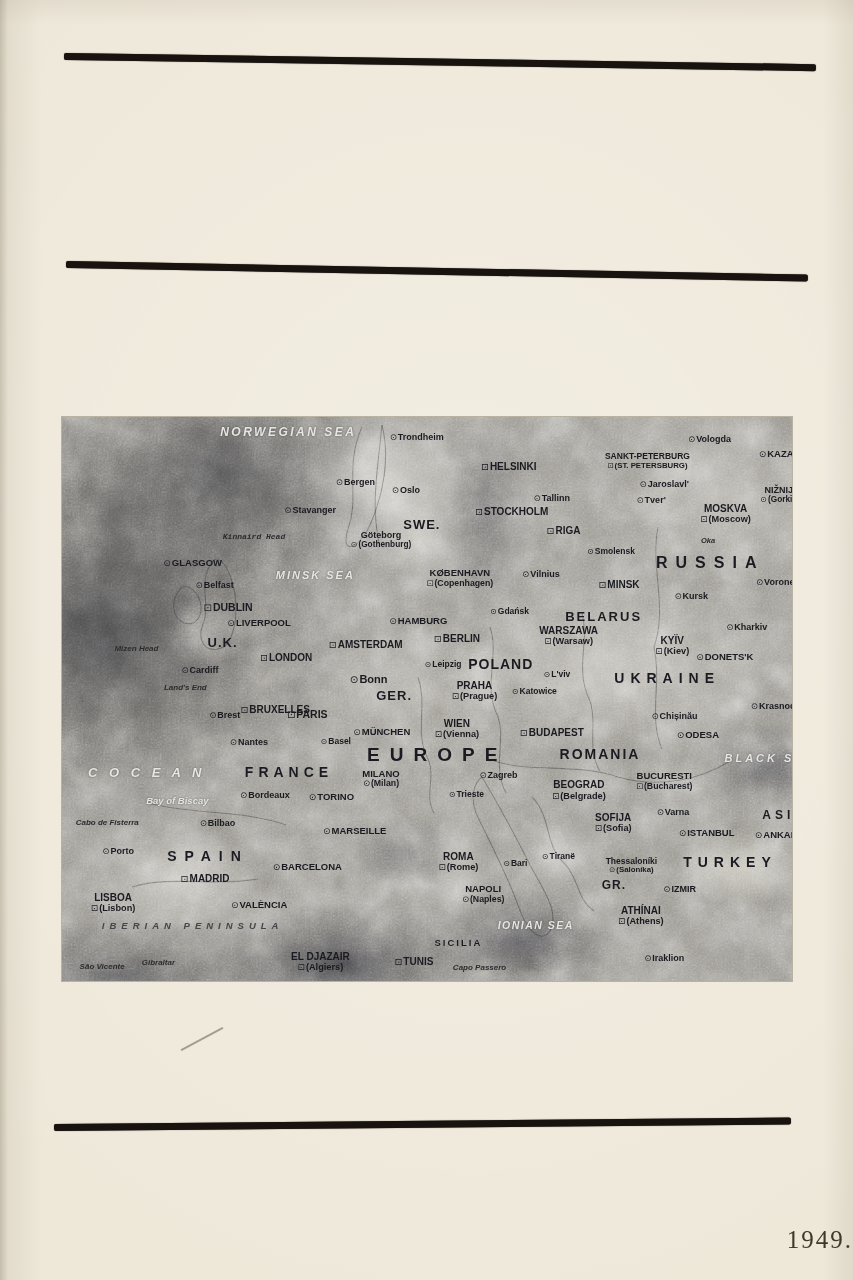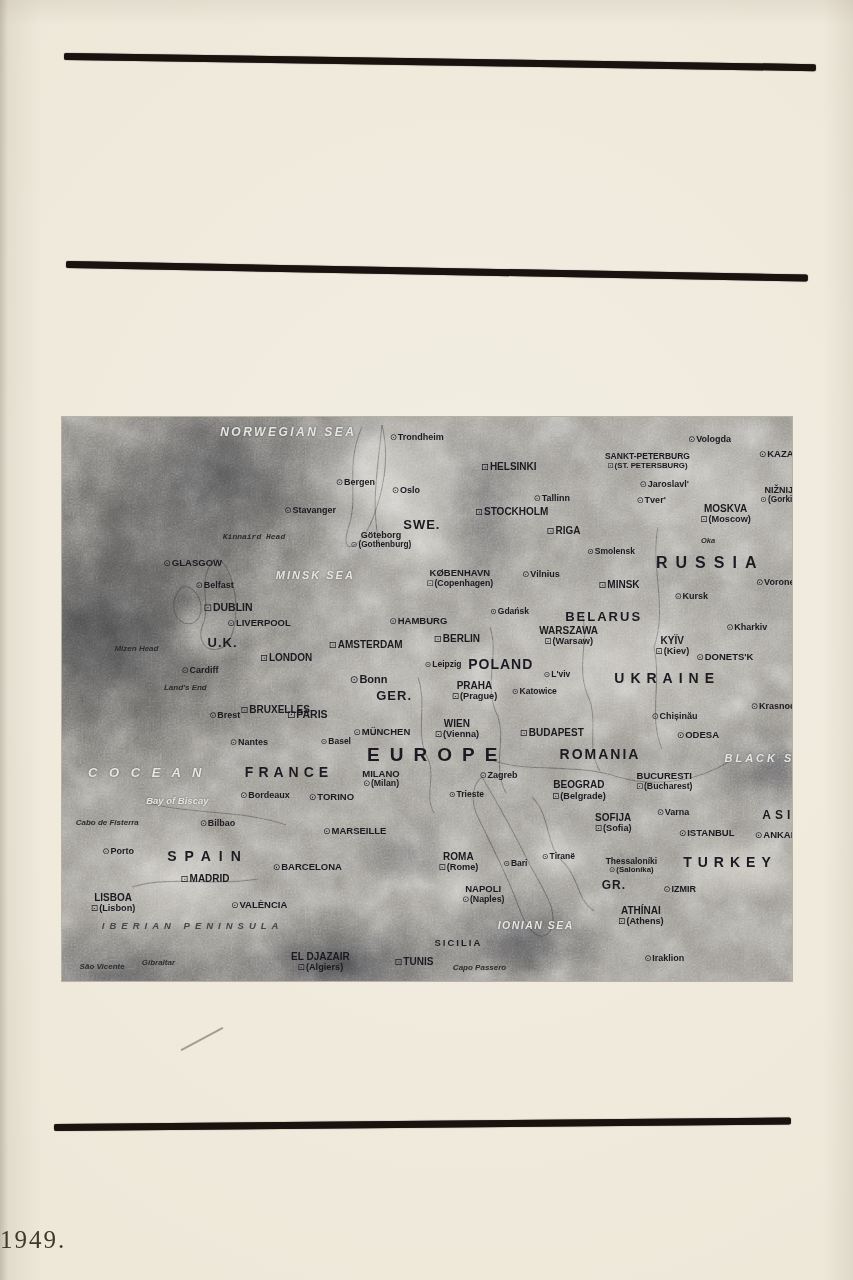--- a/index.html
+++ b/index.html
@@ -23,21 +23,21 @@
   .rule-mid{left:66px;top:261px;width:742px;height:7px;transform:rotate(1.05deg);transform-origin:left center;}
   .rule-bottom{left:54px;top:1124px;width:737px;height:7px;transform:rotate(-0.5deg);transform-origin:left center;}
   .title{position:absolute;left:0;width:853px;top:84px;margin:0;text-align:center;
     color:#1b1410;font-weight:bold;line-height:1.0;letter-spacing:2px;}
   .title .tl1{display:block;font-size:56px;transform:translateX(9px);}
   .title .tl2{display:block;font-size:53px;margin-top:13px;transform:translateX(-6px);}
   .author{position:absolute;left:0;width:853px;top:1154px;text-align:center;
     font-size:47px;letter-spacing:3px;font-weight:normal;
     color:#ece5d6;-webkit-text-stroke:1.6px #2e2820;
     text-shadow:0.5px 0.5px 0 rgba(46,40,32,0.55);}
-  .year{position:absolute;left:0;width:853px;top:1226px;text-align:left;
+  .year{position:absolute;left:0;width:853px;top:1226px;text-align:right;
     font-size:25px;letter-spacing:2px;color:#3f382c;}
 
   
   .map{position:absolute;left:62px;top:417px;width:730px;height:564px;overflow:hidden;
     background:#96938c;box-shadow:0 0 0 1px #b9b2a2, inset 0 0 14px rgba(0,0,0,0.35);}
   .terrain{position:absolute;inset:0;
     background:
       
       radial-gradient(ellipse 16% 19% at 44% 11%, rgba(208,206,199,0.95), rgba(208,206,199,0) 70%),
       radial-gradient(ellipse 9% 13% at 49% 22%, rgba(196,194,187,0.9), rgba(196,194,187,0) 70%),

